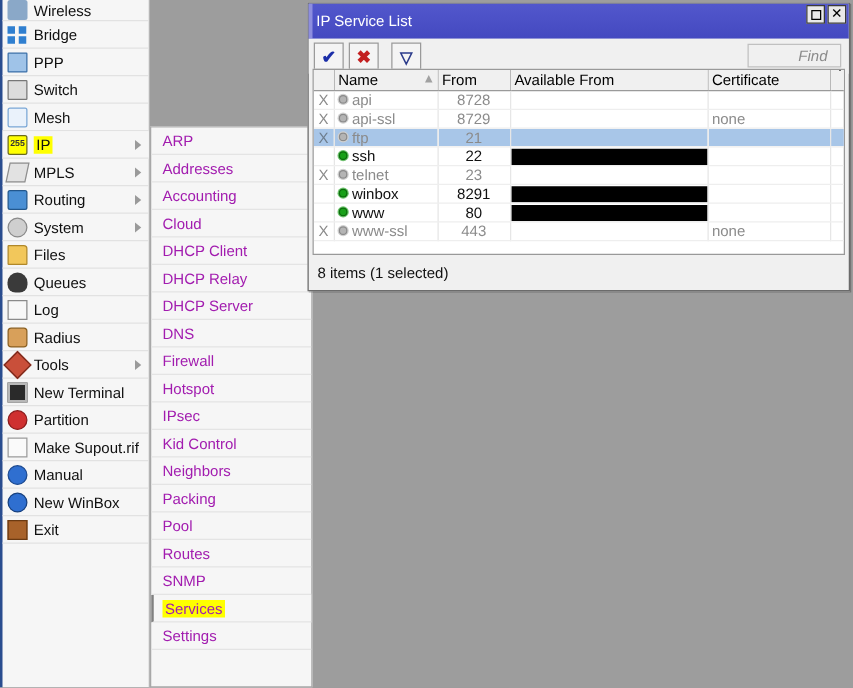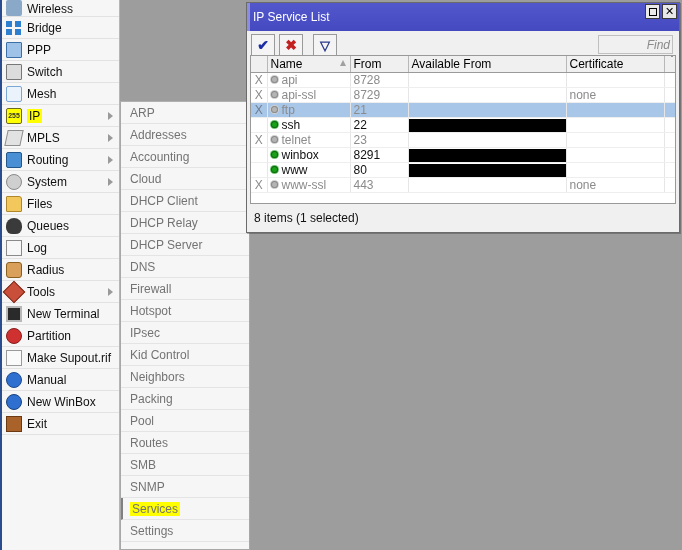--- a/index.html
+++ b/index.html
@@ -59,21 +59,21 @@
     position: absolute; left: 120px; top: 101px; width: 130px; height: 449px;
     background: #f6f6f6;
     border: 1px solid #a8a8a8;
     border-top: 1px solid #b0b0b0;
   }
   .sub-item {
     height: 22px;
     display: flex; align-items: center;
     padding-left: 9px;
     border-bottom: 1px solid #e4e4e4;
-    color: #737373;
+    color: #a21caf;
     font-size: 12px;
     white-space: nowrap;
   }
   .sub-item.hl { background: #f6f6f6; border-left: 2px solid #808080; padding-left: 7px; }
   .sub-item.hl span { background: #ffff00; padding: 0 2px; }
 
   
   .win {
     position: absolute; left: 246px; top: 2px; width: 434px; height: 231px;
     background: #f0f0f0;
@@ -121,21 +121,21 @@
   .tb-sep { width: 6px; }
   .findbox {
     position: absolute; right: 6px; top: 4px;
     width: 75px; height: 19px;
     background: #f0f0f0;
     border: 1px solid #c0c0c0;
     color: #8a8a8a;
     font-style: italic;
     font-size: 12px;
     display: flex; align-items: center; justify-content: flex-end;
-    padding-right: 2px;
+    padding-right: 10px;
   }
 
   
   .tbl-wrap {
     position: absolute; left: 3px; top: 52px; right: 3px; bottom: 28px;
     background: #ffffff;
     border: 1px solid #999999;
     overflow: hidden;
   }
   table.svc { border-collapse: collapse; width: 100%; table-layout: fixed; }
@@ -175,21 +175,21 @@
     height: 15px;
     font-size: 12px;
     padding: 0 3px;
     border-right: 1px solid #e6e6e6;
     border-bottom: 1px solid #eeeeee;
     color: #101010;
     white-space: nowrap;
     overflow: hidden;
   }
   td.flag { text-align: center; color: #7a7a7a; padding: 0; font-size: 11px; }
-  td.port { text-align: left; padding-right: 5px; }
+  td.port { text-align: center; padding-right: 5px; }
   tr.row.disabled td { color: #8b8b8b; }
   tr.row.selected td { background: #a8c6e8; }
   tr.row.selected td.flag { color: #6d7d8d; }
   .dot {
     display: inline-block; width: 7px; height: 7px;
     border-radius: 50%;
     margin-right: 4px;
     vertical-align: middle;
     position: relative; top: -1px;
   }
@@ -375,23 +375,20 @@
         <div class="sub-item">
           <span>Packing</span>
         </div>
         <div class="sub-item">
           <span>Pool</span>
         </div>
         <div class="sub-item">
           <span>Routes</span>
         </div>
         <div class="sub-item">
-          <span>SMB</span>
-        </div>
-        <div class="sub-item">
           <span>SNMP</span>
         </div>
         <div class="sub-item hl">
           <span>Services</span>
         </div>
         <div class="sub-item">
           <span>Settings</span>
         </div>
       </div>
   </div>

